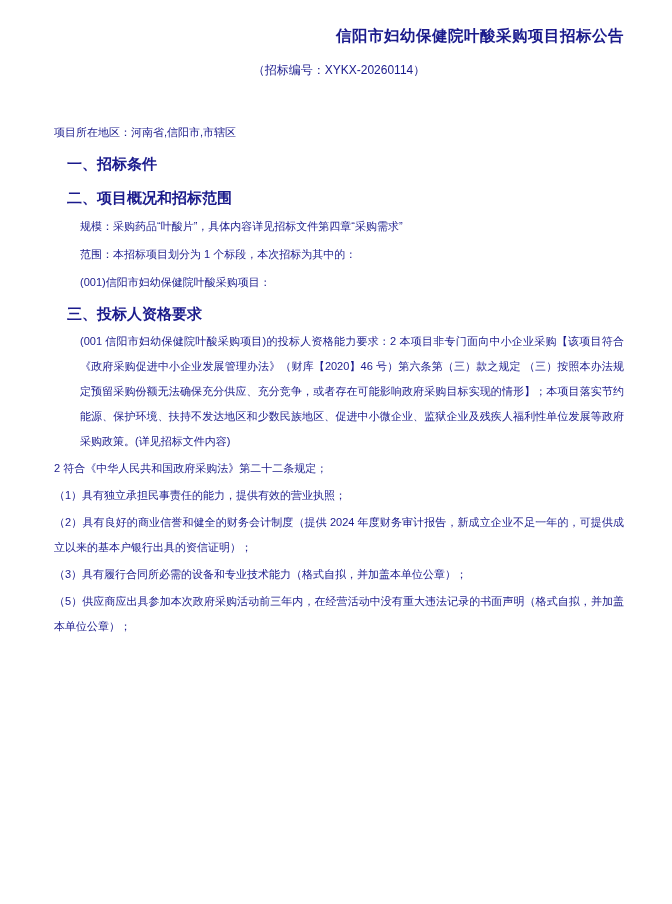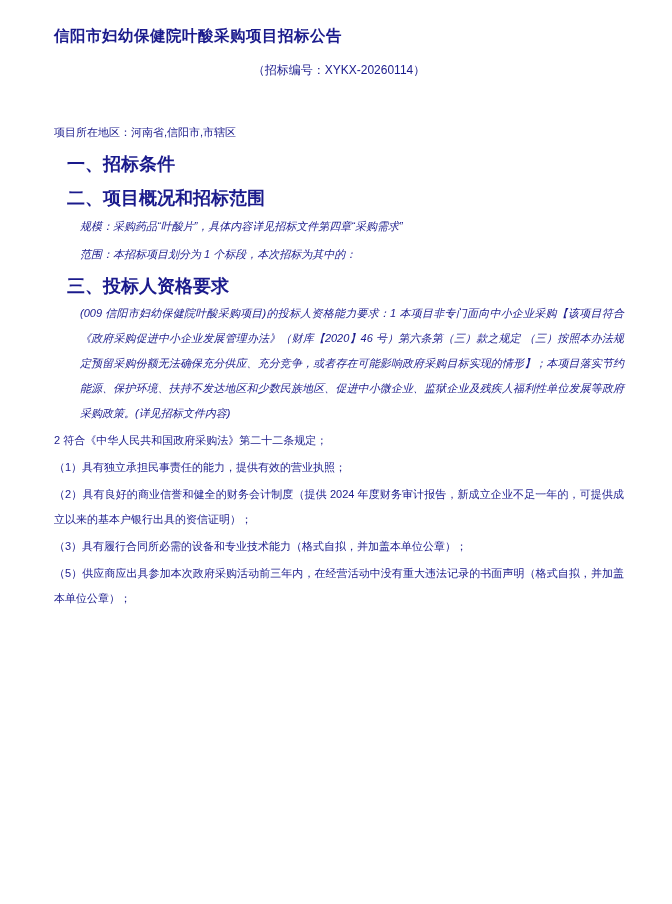--- a/index.html
+++ b/index.html
@@ -15,21 +15,21 @@
     overflow: hidden;
   }
   .page {
     width: 672px;
     height: 904px;
     box-sizing: border-box;
     padding: 18px 48px 0 54px;
     position: relative;
   }
   .doc-title {
-    text-align: left;
+    text-align: right;
     font-size: 15.5px;
     font-weight: bold;
     color: #1a1a8c;
     letter-spacing: 0.5px;
     margin: 6px 0 0 0;
     line-height: 1.5;
   }
   .doc-subtitle {
     text-align: center;
     font-size: 12px;
@@ -45,24 +45,23 @@
     line-height: 26px;
     color: #1a1a8c;
     margin: 0 0 2px 0;
     text-align: justify;
   }
   .para.indent1 {
     text-indent: 26px;
   }
   .para.indent2 {
     padding-left: 26px;
-    font-style: italic;
   }
   .section-head {
-    font-size: 18px;
+    font-size: 15px;
     font-weight: bold;
     color: #1a1a8c;
     line-height: 30px;
     margin: 4px 0 0 0;
     padding-left: 13px;
   }
   .tight {
     line-height: 25px;
   }
 </style>
@@ -76,22 +75,23 @@
 
   <div class="spacer-lg"></div>
 
   <div class="para">项目所在地区：河南省,信阳市,市辖区</div>
 
   <div class="section-head">一、招标条件</div>
 
   <div class="section-head">二、项目概况和招标范围</div>
   <div class="para indent2">规模：采购药品“叶酸片”，具体内容详见招标文件第四章“采购需求”</div>
   <div class="para indent2">范围：本招标项目划分为 1 个标段，本次招标为其中的：</div>
+  <div class="para indent2">(001)信阳市妇幼保健院叶酸采购项目：</div>
 
   <div class="section-head">三、投标人资格要求</div>
-  <div class="para indent2 tight">(009 信阳市妇幼保健院叶酸采购项目)的投标人资格能力要求：1 本项目非专门面向中小企业采购【该项目符合《政府采购促进中小企业发展管理办法》（财库【2020】46 号）第六条第（三）款之规定 （三）按照本办法规定预留采购份额无法确保充分供应、充分竞争，或者存在可能影响政府采购目标实现的情形】；本项目落实节约能源、保护环境、扶持不发达地区和少数民族地区、促进中小微企业、监狱企业及残疾人福利性单位发展等政府采购政策。(详见招标文件内容)</div>
+  <div class="para indent2 tight">(001 信阳市妇幼保健院叶酸采购项目)的投标人资格能力要求：2 本项目非专门面向中小企业采购【该项目符合《政府采购促进中小企业发展管理办法》（财库【2020】46 号）第六条第（三）款之规定 （三）按照本办法规定预留采购份额无法确保充分供应、充分竞争，或者存在可能影响政府采购目标实现的情形】；本项目落实节约能源、保护环境、扶持不发达地区和少数民族地区、促进中小微企业、监狱企业及残疾人福利性单位发展等政府采购政策。(详见招标文件内容)</div>
   <div class="para tight">2 符合《中华人民共和国政府采购法》第二十二条规定；</div>
   <div class="para tight">（1）具有独立承担民事责任的能力，提供有效的营业执照；</div>
   <div class="para tight">（2）具有良好的商业信誉和健全的财务会计制度（提供 2024 年度财务审计报告，新成立企业不足一年的，可提供成立以来的基本户银行出具的资信证明）；</div>
   <div class="para tight">（3）具有履行合同所必需的设备和专业技术能力（格式自拟，并加盖本单位公章）；</div>
   <div class="para tight">（5）供应商应出具参加本次政府采购活动前三年内，在经营活动中没有重大违法记录的书面声明（格式自拟，并加盖本单位公章）；</div>
 
 </div>
 
 </body></html>

